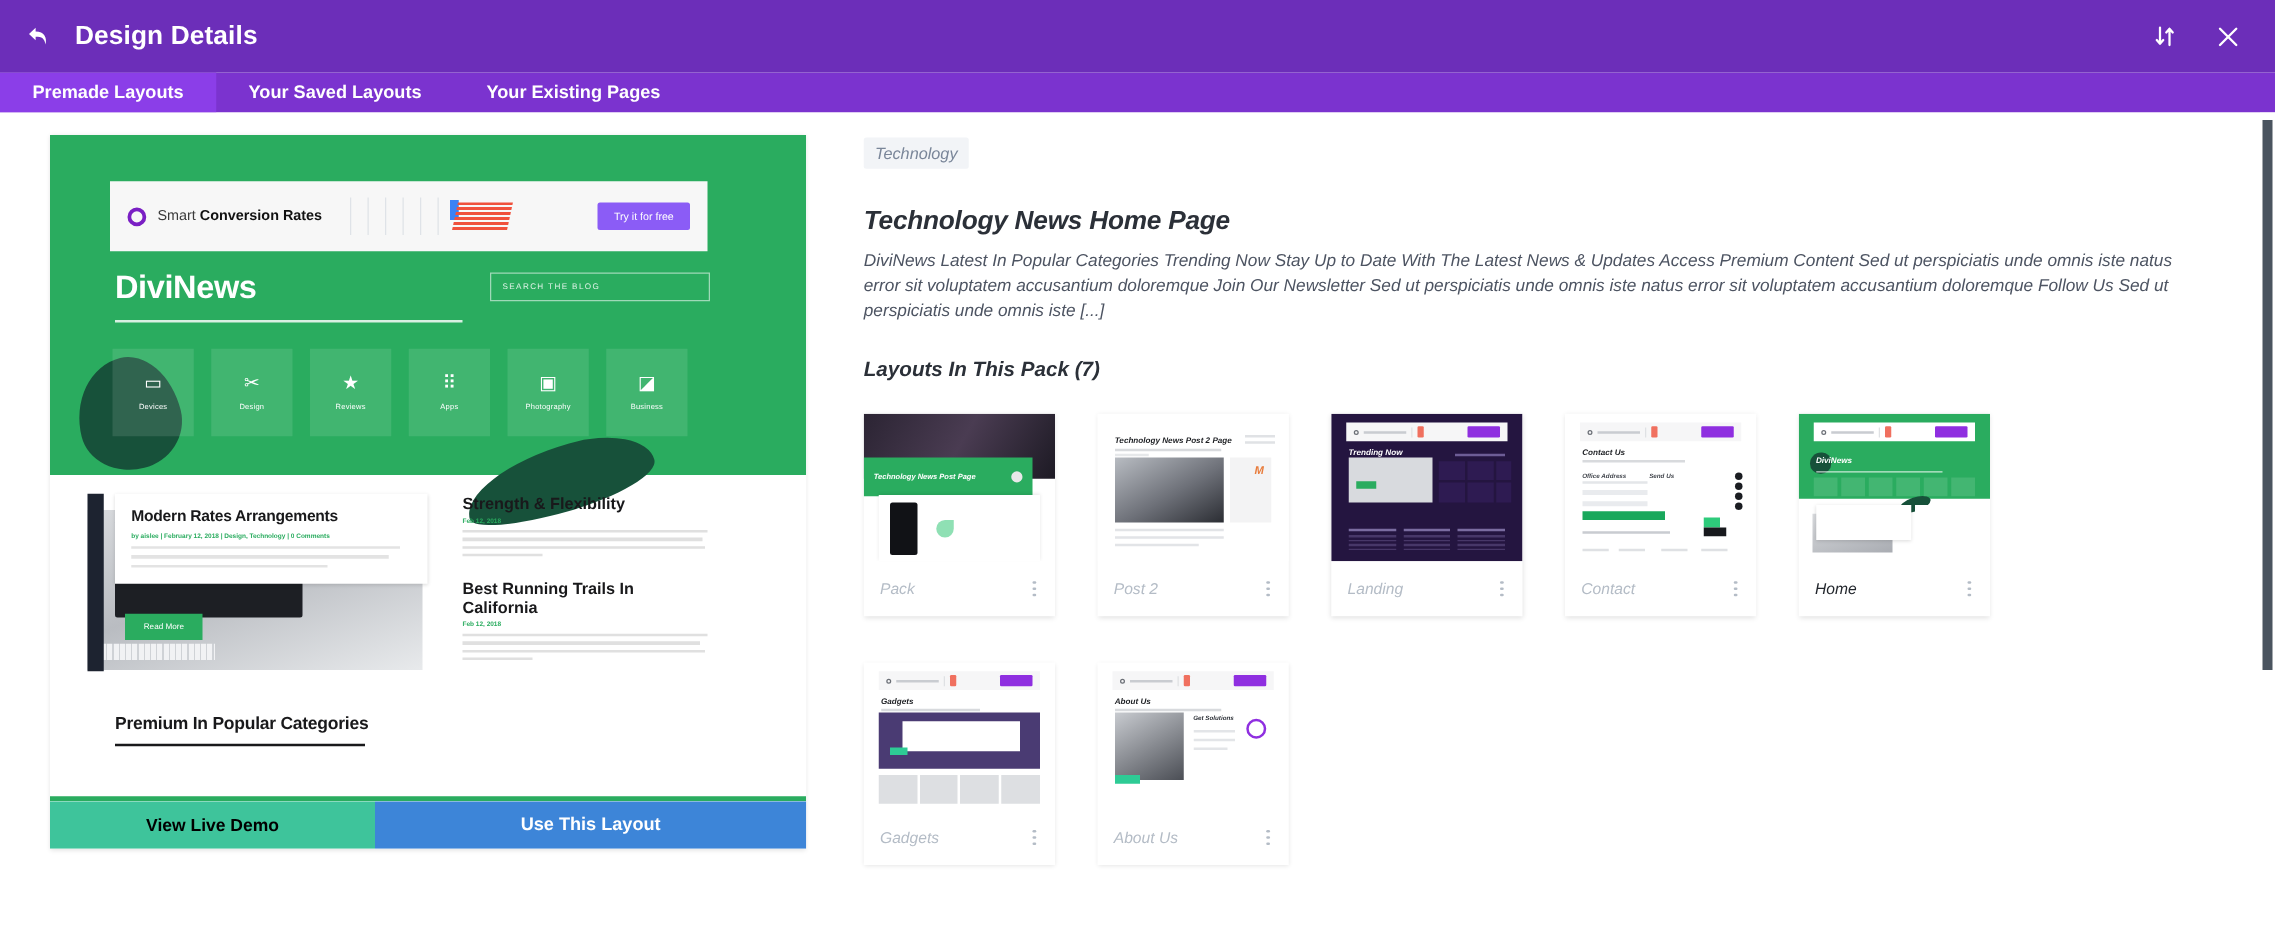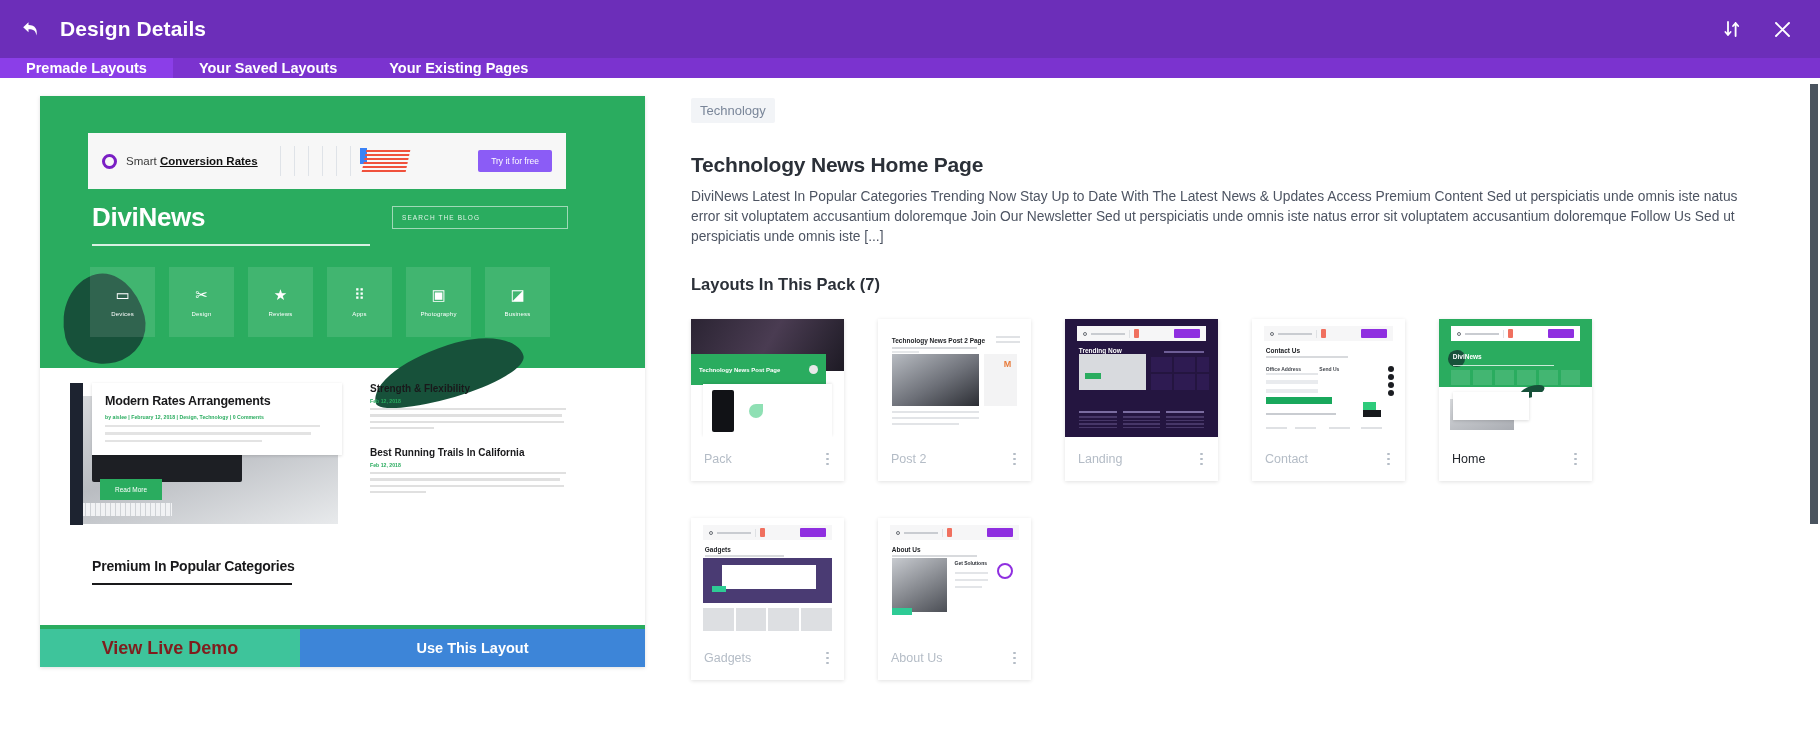--- a/index.html
+++ b/index.html
@@ -38,21 +38,21 @@
   }
   .icon-btn {
     width: 24px; height: 24px;
     display: flex; align-items: center; justify-content: center;
     cursor: pointer;
   }
   .icon-btn svg { display: block; }
 
   
   .tabbar {
-    height: 20px;
+    height: 32px;
     background: #7b33cf;
     display: flex; align-items: stretch;
   }
   .tab {
     display: flex; align-items: center;
     padding: 0 26px;
     color: #ffffff;
     font-size: 14.5px;
     font-weight: bold;
     cursor: pointer;
@@ -112,21 +112,21 @@
     width: 478px; height: 56px;
     background: #f7f7f7;
     display: flex; align-items: center;
     padding: 0 14px;
   }
   .ad-logo {
     width: 15px; height: 15px; border-radius: 50%;
     border: 3px solid #7a1fc4; flex: 0 0 auto;
   }
   .ad-text { margin-left: 9px; font-size: 11.5px; color: #3a3a3a; white-space: nowrap; }
-  .ad-text b { color: #111; text-decoration: underline; }
+  .ad-text b { color: #111; }
   .ad-scribble {
     margin-left: 16px; width: 140px; height: 38px; position: relative; overflow: hidden;
   }
   .ad-scribble i {
     position: absolute; top: 4px; width: 1px; height: 30px; background: #dfe3e8;
   }
   .ad-scribble .red {
     position: absolute; right: 6px; top: 8px; width: 44px; height: 22px;
     background: repeating-linear-gradient(to bottom, #f0513c 0 2px, transparent 2px 4px);
     transform: skewX(-12deg);
@@ -191,54 +191,55 @@
     background: #2aac5f; color: #fff; font-size: 6.5px;
     padding: 7px 15px; z-index: 4;
   }
   .mini-dark {
     position: absolute; left: 30px; top: 287px; width: 13px; height: 142px;
     background: #1d2330; z-index: 2;
   }
   .mini-side {
     position: absolute; left: 330px; top: 287px; width: 200px;
   }
-  .mini-side h5 { font-size: 10px; color: #19191b; }
+  .mini-side h5 { font-size: 13px; color: #19191b; }
   .mini-side .dt { font-size: 5.2px; color: #2aac5f; margin-top: 4px; font-weight: bold; }
   .mini-side .ln { height: 2.3px; background: #e0e0e0; margin-top: 4px; }
   .mini-cats {
     position: absolute; left: 52px; top: 462px;
   }
   .mini-cats h3 { font-size: 14px; color: #19191b; letter-spacing: -.2px; }
   .mini-cats .und { width: 200px; height: 2px; background: #19191b; margin-top: 9px; }
   .mini-bottomstripe {
     position:absolute; left:0; bottom:0; width:100%; height:4px; background:#2aac5f;
   }
 
   .preview-actions { display: flex; width: 605px; height: 38px; }
   .btn-demo {
     flex: 0 0 260px;
     background: #3ec49b;
-    color: #7f1d1d; font-size: 18px; font-weight: bold;
+    color: #000000; font-size: 14px; font-weight: bold;
     display: flex; align-items: center; justify-content: center;
     cursor: pointer;
   }
   .btn-use {
     flex: 1 1 auto;
     background: #3d85d8;
     color: #ffffff; font-size: 14.5px; font-weight: bold;
     display: flex; align-items: center; justify-content: center;
     cursor: pointer;
   }
 
   
   .right-col {
     flex: 1 1 auto;
     padding: 20px 60px 0 46px;
     overflow: hidden;
     position: relative;
+    font-style: italic;
   }
   .cat-badge {
     display: inline-block;
     background: #f2f4f7;
     color: #7a8699;
     font-size: 13px;
     padding: 5px 9px;
     border-radius: 2px;
   }
   .pack-title {

